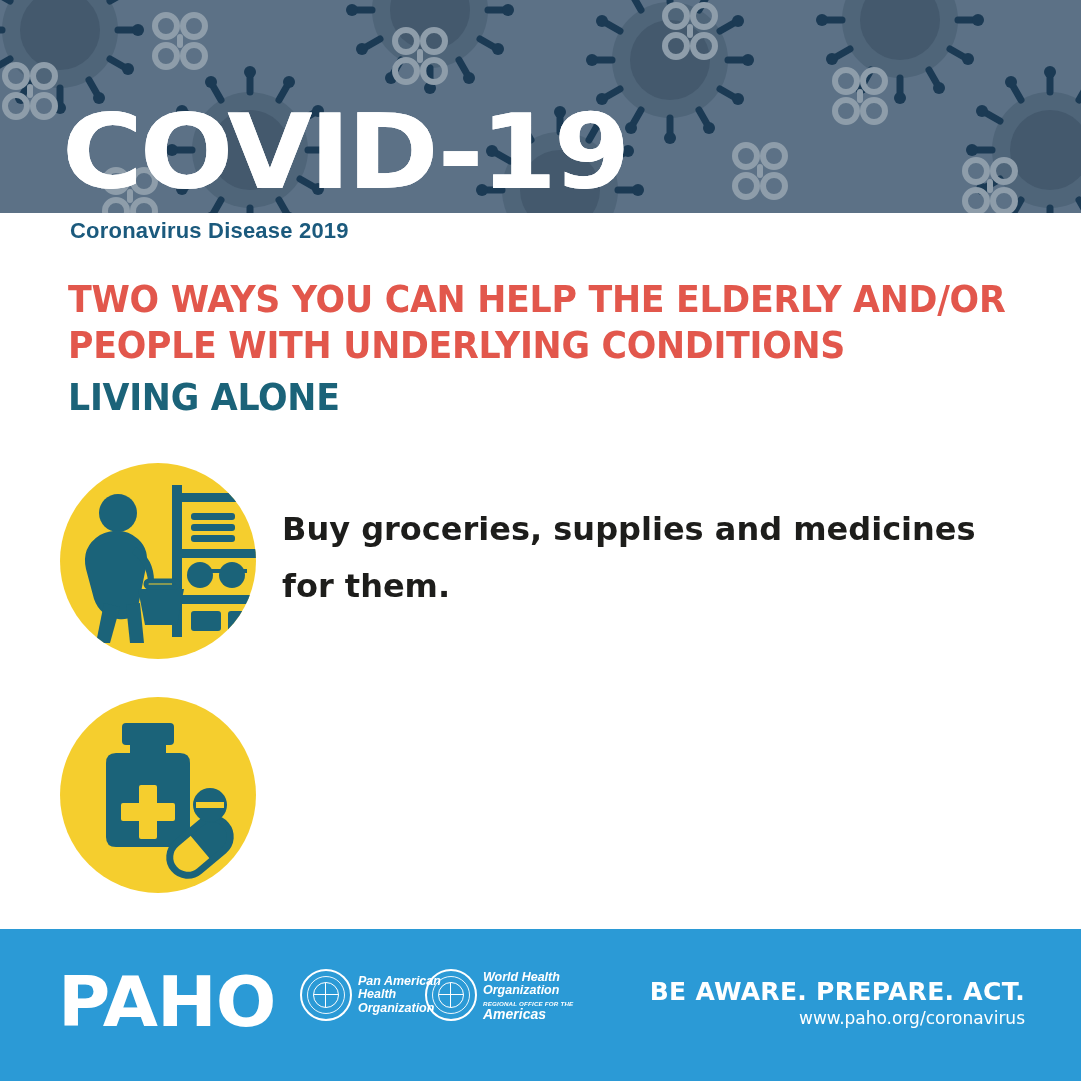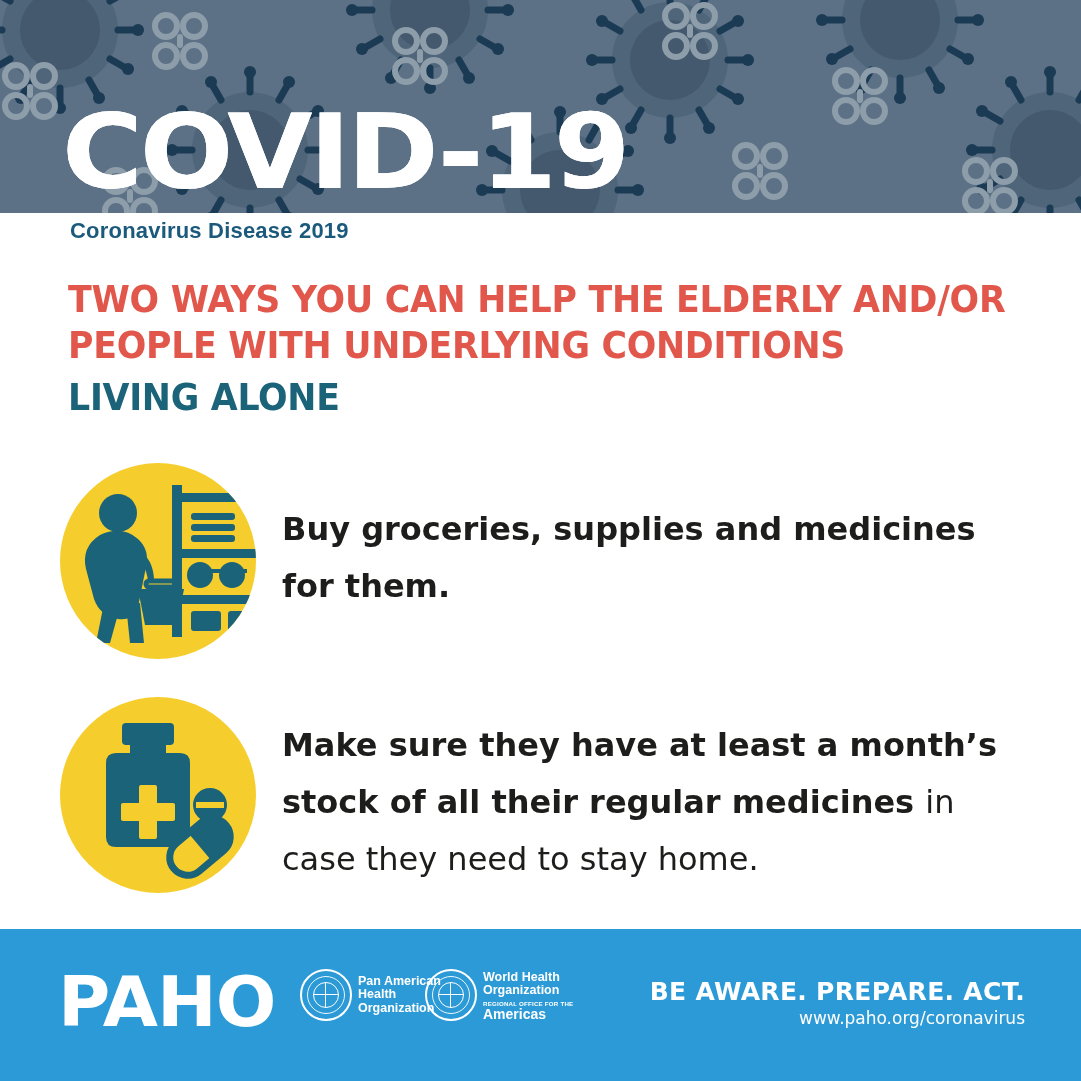--- a/index.html
+++ b/index.html
@@ -183,20 +183,21 @@
     left: 11px; top: 0;
     width: 1px; height: 24px;
     background: #ffffff;
   }
   .logo-lines {
     margin-left: 6px;
     font-size: 12.5px;
     line-height: 13.5px;
     font-weight: bold;
     white-space: nowrap;
+    font-style: italic;
   }
   .logo-sub {
     font-size: 6.2px;
     line-height: 8px;
     font-weight: bold;
     letter-spacing: 0.2px;
     margin-top: 2px;
   }
   .logo-sub-big {
     font-size: 14px;
@@ -363,23 +364,20 @@
               <rect x="106" y="132" width="68" height="36" rx="18"></rect>
               <path d="M106 150 a18 18 0 0 1 18 -18 h16 v36 h-16 a18 18 0 0 1 -18 -18 z" fill="#f5ce2e"></path>
               <rect x="106" y="132" width="68" height="36" rx="18" fill="none" stroke="#1b6379" stroke-width="7"></rect>
             </g>
 
             <circle cx="150" cy="108" r="17"></circle>
             <rect x="136" y="105" width="28" height="6" fill="#f5ce2e"></rect>
           </g>
         </svg>
       </div>
-      <div class="msg-text">
-        <span class="msg-strong">Make sure they have at least a month’s stock of all their regular medicines </span><span class="msg-light">in case they need to stay home.</span>
-      </div>
     </div>
 
   </div>
 
   <div class="footer">
     <div class="paho-word">PAHO</div>
 
     <div class="logo-block logo-pan">
       <div class="seal">
         <div class="inner"></div>

